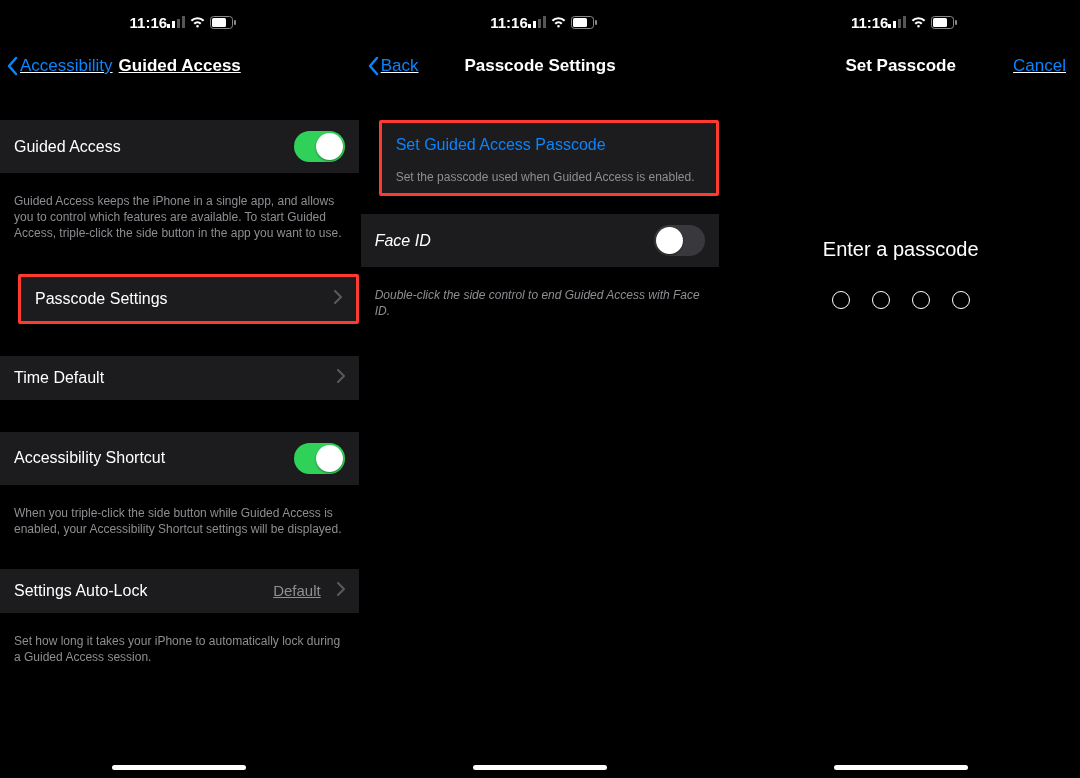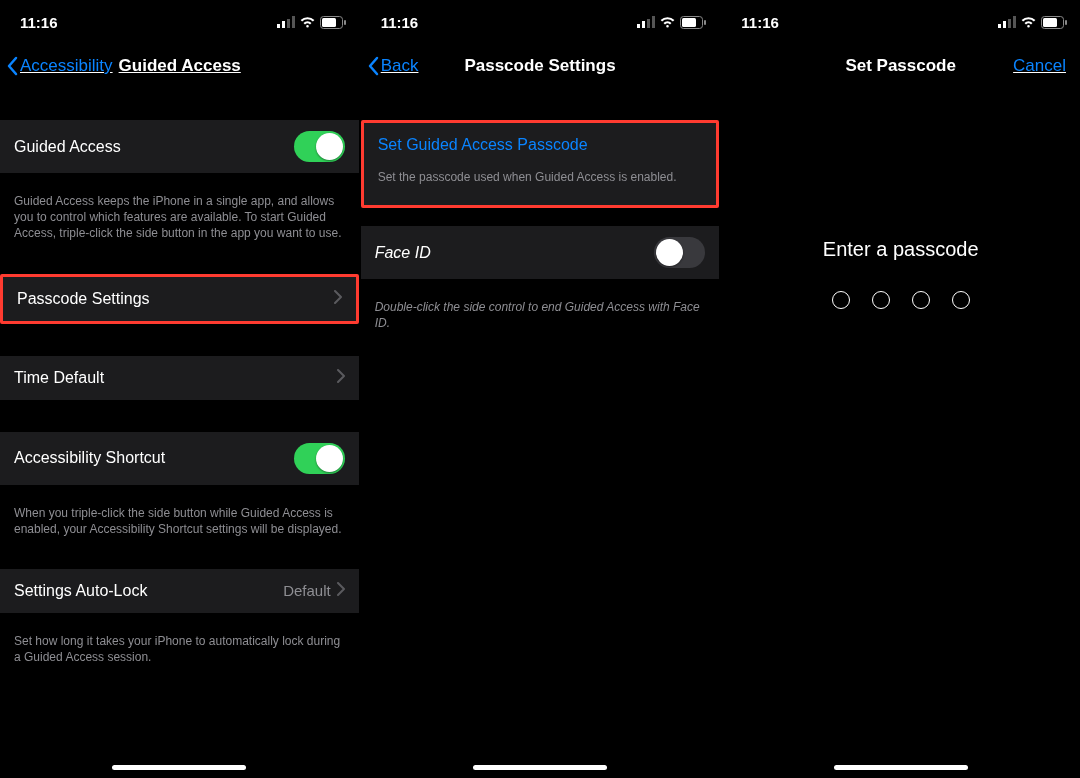--- a/index.html
+++ b/index.html
@@ -32,21 +32,21 @@
     overflow: hidden;
     border-right: 2px solid #000;
   }
   .col:last-child { border-right: none; }
 
   
   .status-bar {
     height: 44px;
     display: flex;
     align-items: center;
-    justify-content: space-between;
+    justify-content: center;
     padding: 0 12px 0 20px;
     font-size: 15px;
     font-weight: 600;
   }
   .status-right { display: flex; align-items: center; gap: 4px; }
   .status-right svg { display: block; }
 
   
   .nav-bar {
     height: 44px;
@@ -95,21 +95,21 @@
   .cell {
     background: var(--cell-bg);
     min-height: 44px;
     padding: 11px 14px;
     display: flex;
     align-items: center;
     font-size: 16px;
     position: relative;
   }
   .cell .label { flex: 1 1 auto; }
-  .cell .value { color: var(--footer-text); margin-right: 6px; font-size: 15px;}
+  .cell .value { color: var(--footer-text); margin-right: 16px; font-size: 15px; text-decoration: underline;}
   .disclosure {
     color: #5a5a5e;
     font-size: 16px;
   }
   .footer {
     color: var(--footer-text);
     font-size: 12px;
     line-height: 1.35;
     padding: 20px 14px 0 14px;
   }
@@ -131,20 +131,21 @@
   }
   .toggle.on { background: var(--ios-green); }
   .toggle.on .knob { right: 2px; }
   .toggle.off { background: #39393d; }
   .toggle.off .knob { left: 2px; }
 
   
   .highlight-wrap {
     border: 3px solid var(--highlight);
     border-radius: 2px;
+    margin-left: 18px;
   }
 
   
   .pass-prompt {
     text-align: center;
     margin-top: 150px;
     font-size: 20px;
   }
   .dots {
     display: flex;
@@ -299,21 +300,21 @@
         <span>Back</span>
       </div>
       <span class="nav-title">Passcode Settings</span>
     </div>
 
     <div class="group">
       <div class="highlight-wrap">
         <div class="cell">
           <span class="label blue-text">Set Guided Access Passcode</span>
         </div>
-        <div class="footer" style="background:var(--cell-bg); padding:4px 14px 20px 14px; margin-top:-2px;">Set the passcode used when Guided Access is enabled.</div>
+        <div class="footer" style="background:var(--cell-bg); padding:4px 14px 8px 14px; margin-top:-2px;">Set the passcode used when Guided Access is enabled.</div>
       </div>
     </div>
 
     <div class="group tight">
       <div class="cell">
         <span class="label">Face ID</span>
         <div class="toggle off">
             <div class="knob"></div>
           </div>
       </div>

